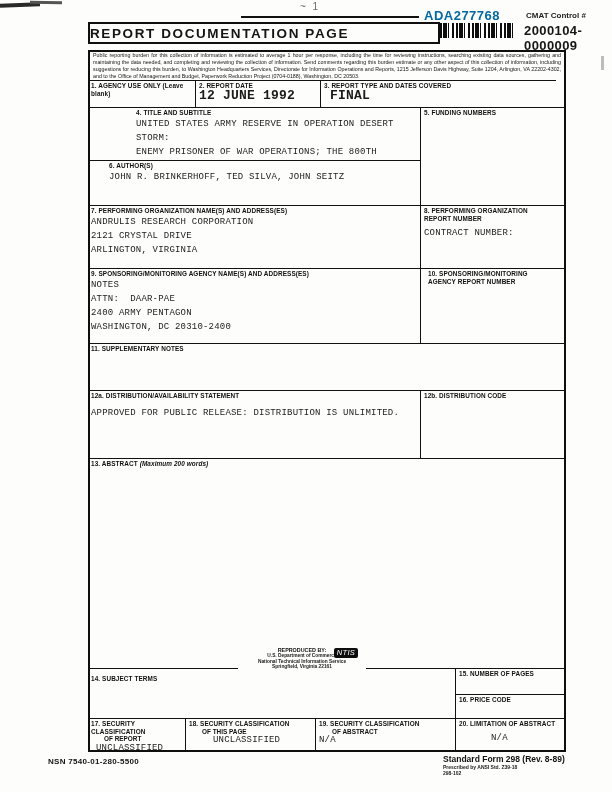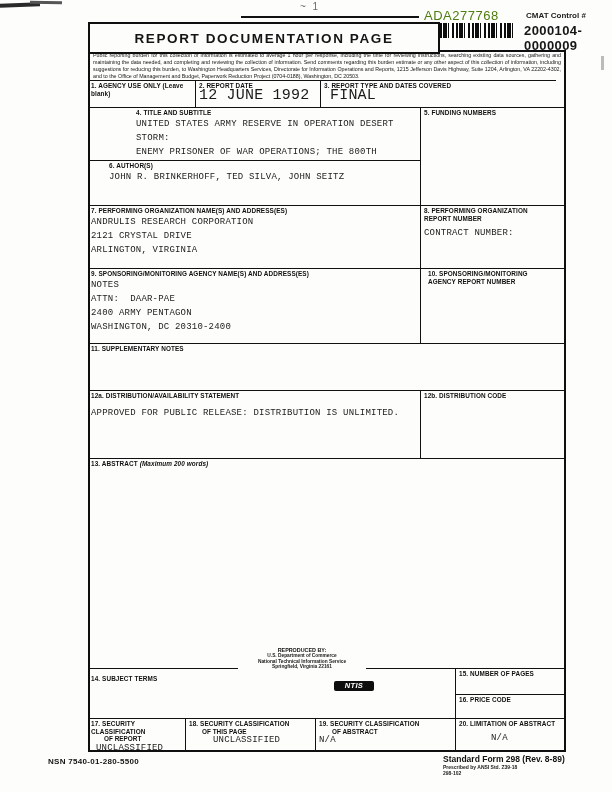--- a/index.html
+++ b/index.html
@@ -5,53 +5,53 @@
   html,body{margin:0;padding:0;-webkit-text-size-adjust:none;}
   body{background:#e9e9e6;font-family:"Liberation Sans",sans-serif;color:#141414;}
   .page{position:relative;width:612px;height:792px;background:#fdfdfb;overflow:hidden;margin:0 auto;}
 
   
   .smudge{position:absolute;background:#2a2a2a;}
   .pencil{position:absolute;color:#6a6a6a;font-size:10px;letter-spacing:2px;}
   .topline{position:absolute;background:#111;}
 
   
-  .ada{position:absolute;font-weight:normal;font-size:13px;letter-spacing:0.5px;color:#4d7c0f;}
+  .ada{position:absolute;font-weight:bold;font-size:13px;letter-spacing:0.5px;color:#0369a1;}
   .barcode{position:absolute;height:15px;
     background:repeating-linear-gradient(90deg,#0d0d0d 0 2px,#fff 2px 3px,#0d0d0d 3px 7px,#fff 7px 8px,#0d0d0d 8px 9px,#fff 9px 12px,#0d0d0d 12px 14px,#fff 14px 16px);}
   .cmat-label{position:absolute;font-weight:bold;font-size:8px;color:#222;}
   .cmat-number{position:absolute;font-weight:bold;font-size:13px;letter-spacing:0.4px;color:#161616;}
 
   
-  .titlebox{position:absolute;left:88px;top:22px;width:352px;height:32px;background:#fdfdfb;
-    border:2.4px solid #0f0f0f;box-sizing:border-box;display:flex;align-items:center;justify-content:center;z-index:3;}
+  .titlebox{position:absolute;left:88px;top:22px;width:352px;height:22px;background:#fdfdfb;
+    border:2.4px solid #0f0f0f;box-sizing:border-box;display:flex;align-items:center;z-index:3;}
   .titlebox span{font-weight:bold;font-size:13.5px;letter-spacing:1.6px;}
 
   
   .formbox{position:absolute;left:88px;top:50px;width:478px;height:702px;
     border:2.2px solid #0f0f0f;box-sizing:border-box;z-index:1;}
   .cell{position:absolute;border-left:1.8px solid #111;border-top:1.8px solid #111;
     box-sizing:border-box;z-index:2;padding:1px 3px;overflow:hidden;}
   .cell.noleft{border-left:none;}
   .cell.notop{border-top:none;}
   .lbl{font-weight:bold;font-size:6.4px;line-height:7.6px;letter-spacing:0.1px;color:#101010;}
   .lbl .note{font-weight:bold;font-style:italic;}
   .lbl2{font-weight:bold;font-size:6.4px;line-height:7.6px;padding-left:13px;color:#101010;}
   .val{font-family:"Liberation Mono","DejaVu Sans Mono",monospace;font-size:9px;line-height:14px;
     letter-spacing:0.2px;color:#1b1b1b;white-space:pre-wrap;}
-  .val.big{font-size:15px;}
+  .val.big{font-size:13px;font-weight:bold;}
   .burden{font-size:5.3px;line-height:7px;text-align:justify;color:#161616;padding:1px 2px;}
 
   
   .stamp{position:absolute;left:238px;top:647px;width:128px;background:#fdfdfb;z-index:6;text-align:center;}
   .stamp .s1{font-weight:bold;font-size:5.4px;line-height:6px;color:#111;}
   .stamp .s2{font-weight:bold;font-size:4.8px;line-height:5.6px;color:#1a1a1a;}
-  .ntis-logo{position:absolute;left:334px;top:648px;width:40px;height:10px;background:#0d0d0d;
-    border-radius:2px;color:#fff;font-weight:bold;font-style:italic;font-size:7.5px;line-height:10px;
-    text-align:center;letter-spacing:0.3px;z-index:7;margin-top:33px;}
+  .ntis-logo{position:absolute;left:334px;top:648px;width:24px;height:10px;background:#0d0d0d;
+    border-radius:2px;color:#fff;font-weight:normal;font-style:italic;font-size:7.5px;line-height:10px;
+    text-align:center;letter-spacing:0.3px;z-index:7;}
 
   
   .nsn{position:absolute;left:48px;top:757px;font-weight:bold;font-size:8px;letter-spacing:0.3px;color:#141414;}
   .sf{position:absolute;left:443px;top:754px;font-weight:bold;font-size:8.5px;color:#111;}
   .sf-sub{position:absolute;left:443px;font-weight:bold;font-size:5px;color:#222;line-height:5.6px;}
 </style>
 </head>
 <body>
 
 <div class="page">

